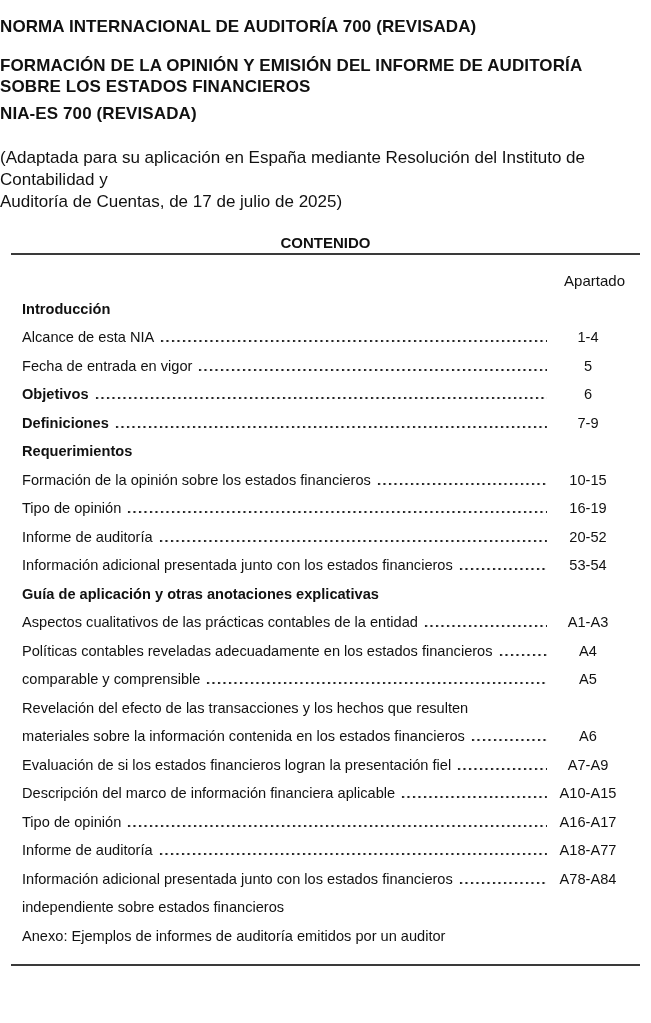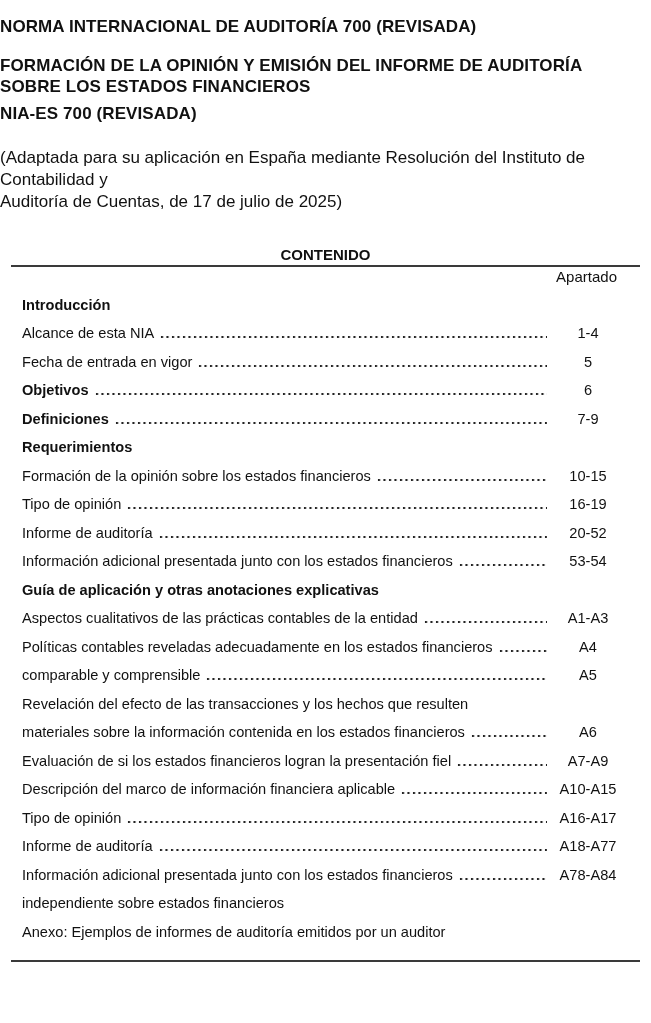--- a/index.html
+++ b/index.html
@@ -30,36 +30,37 @@
   .title-line.t1 { margin-top: 18px; }
   .title-line.t3 { margin-top: 6px; }
   .subtitle {
     margin-top: 23px;
     font-size: 17px;
     line-height: 22px;
     font-weight: 400;
   }
   
   .contenido-heading {
-    margin-top: 33px;
+    margin-top: 21px;
     text-align: center;
     font-weight: 700;
     font-size: 15px;
     line-height: 18px;
   }
   .rule {
     border: none;
     border-top: 2px solid #3a3a3a;
     margin: 0 11px;
     height: 0;
   }
   .rule.top { margin-top: 1px; }
   .rule.bottom { margin-top: 14px; }
   .apartado-label {
-    padding-right: 34px;
+    margin-top: 16px;
+    padding-right: 26px;
     text-align: right;
     font-size: 15px;
     line-height: 20px;
   }
   .toc {
     margin: 3px 26px 0 22px;
     font-size: 14.6px;
   }
   .toc-row {
     height: 28.5px;

